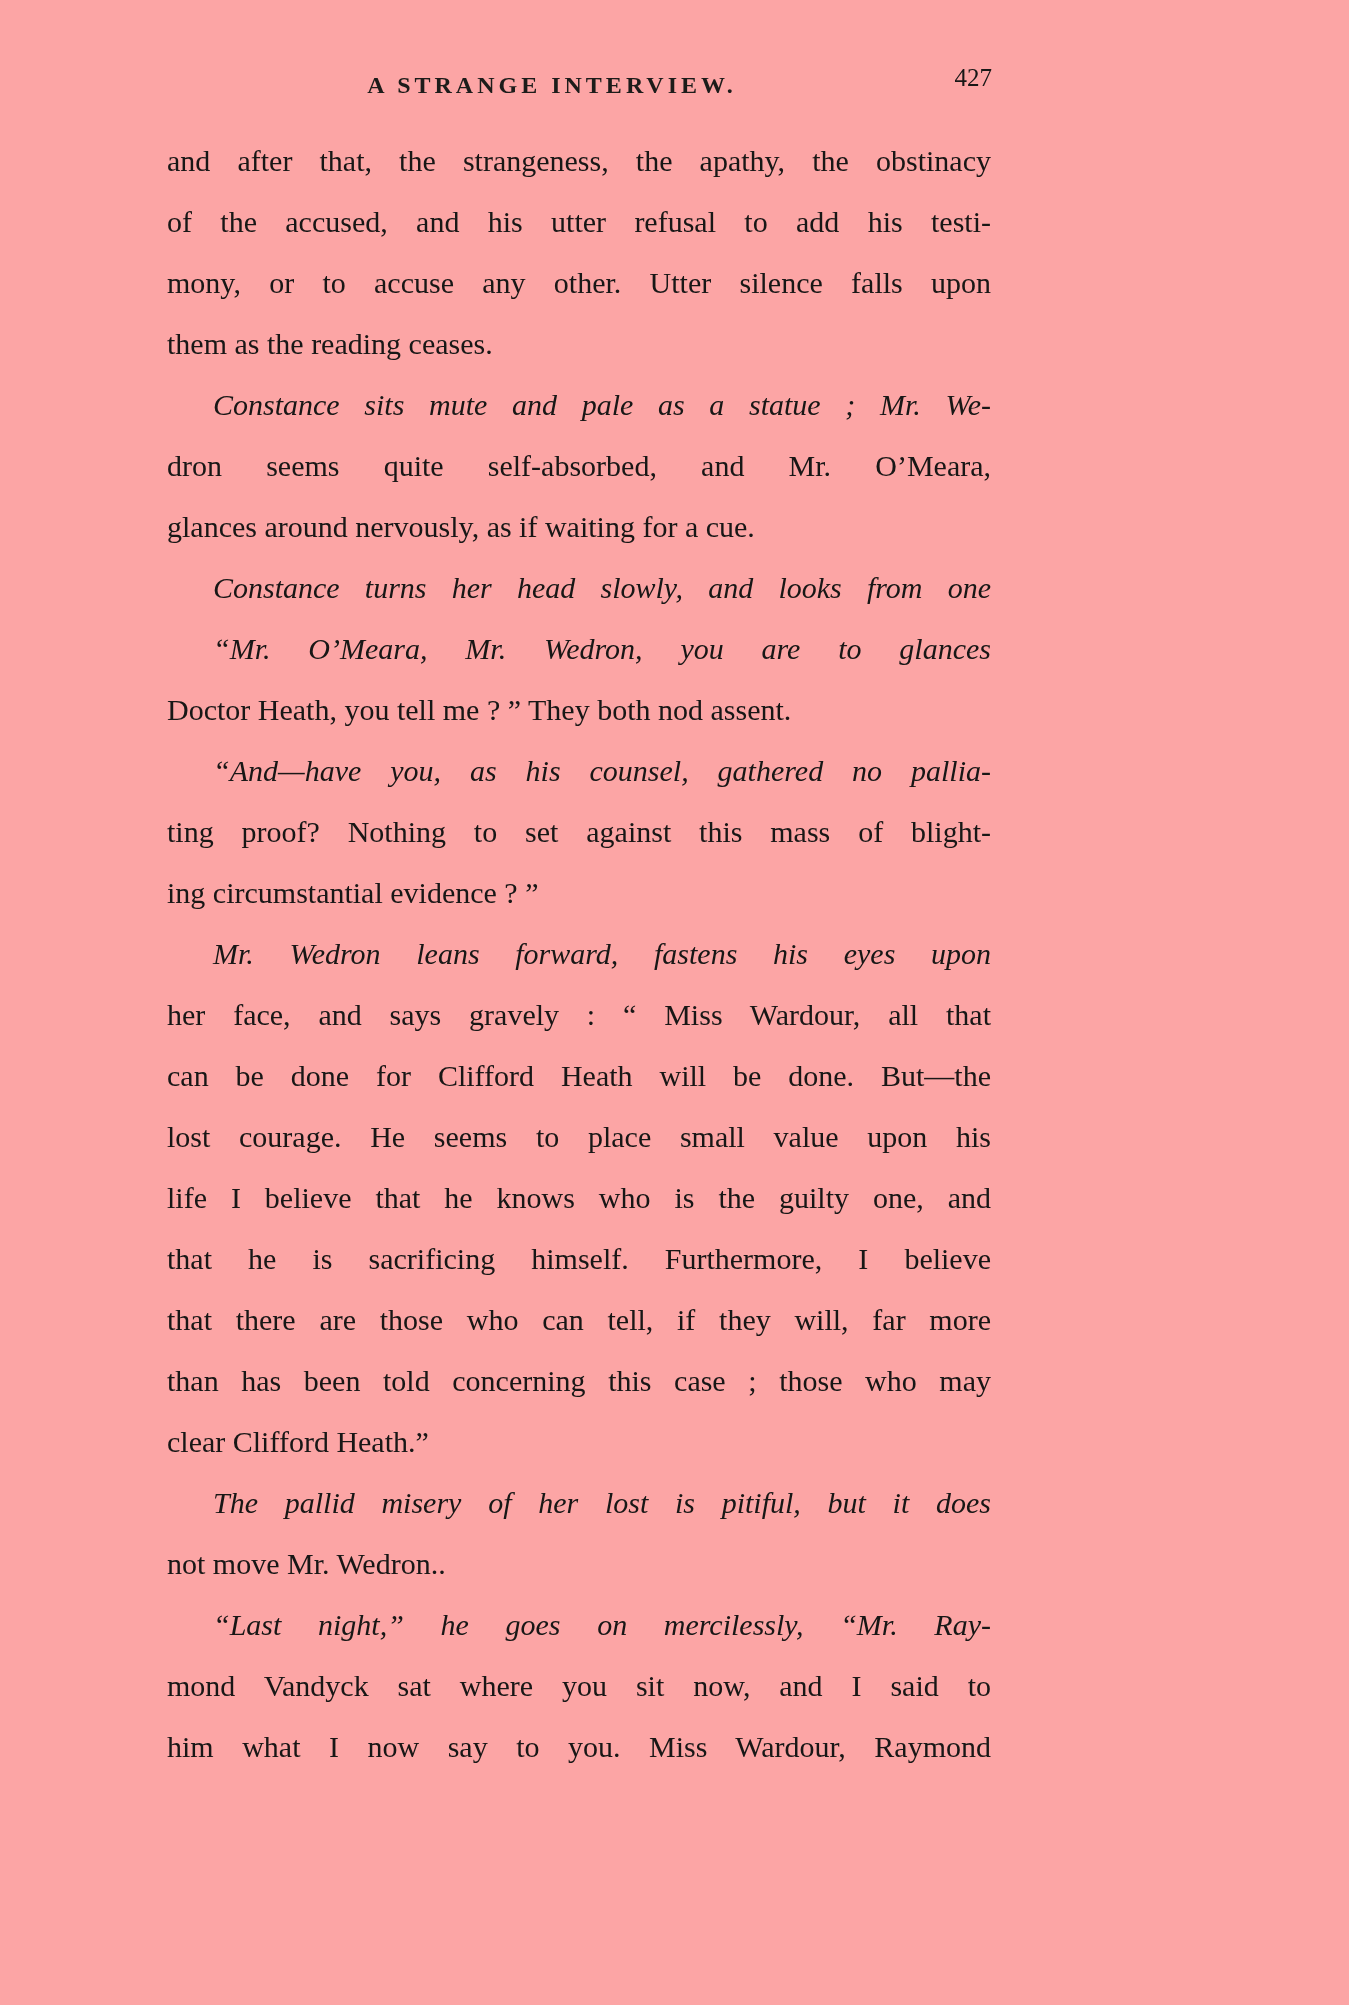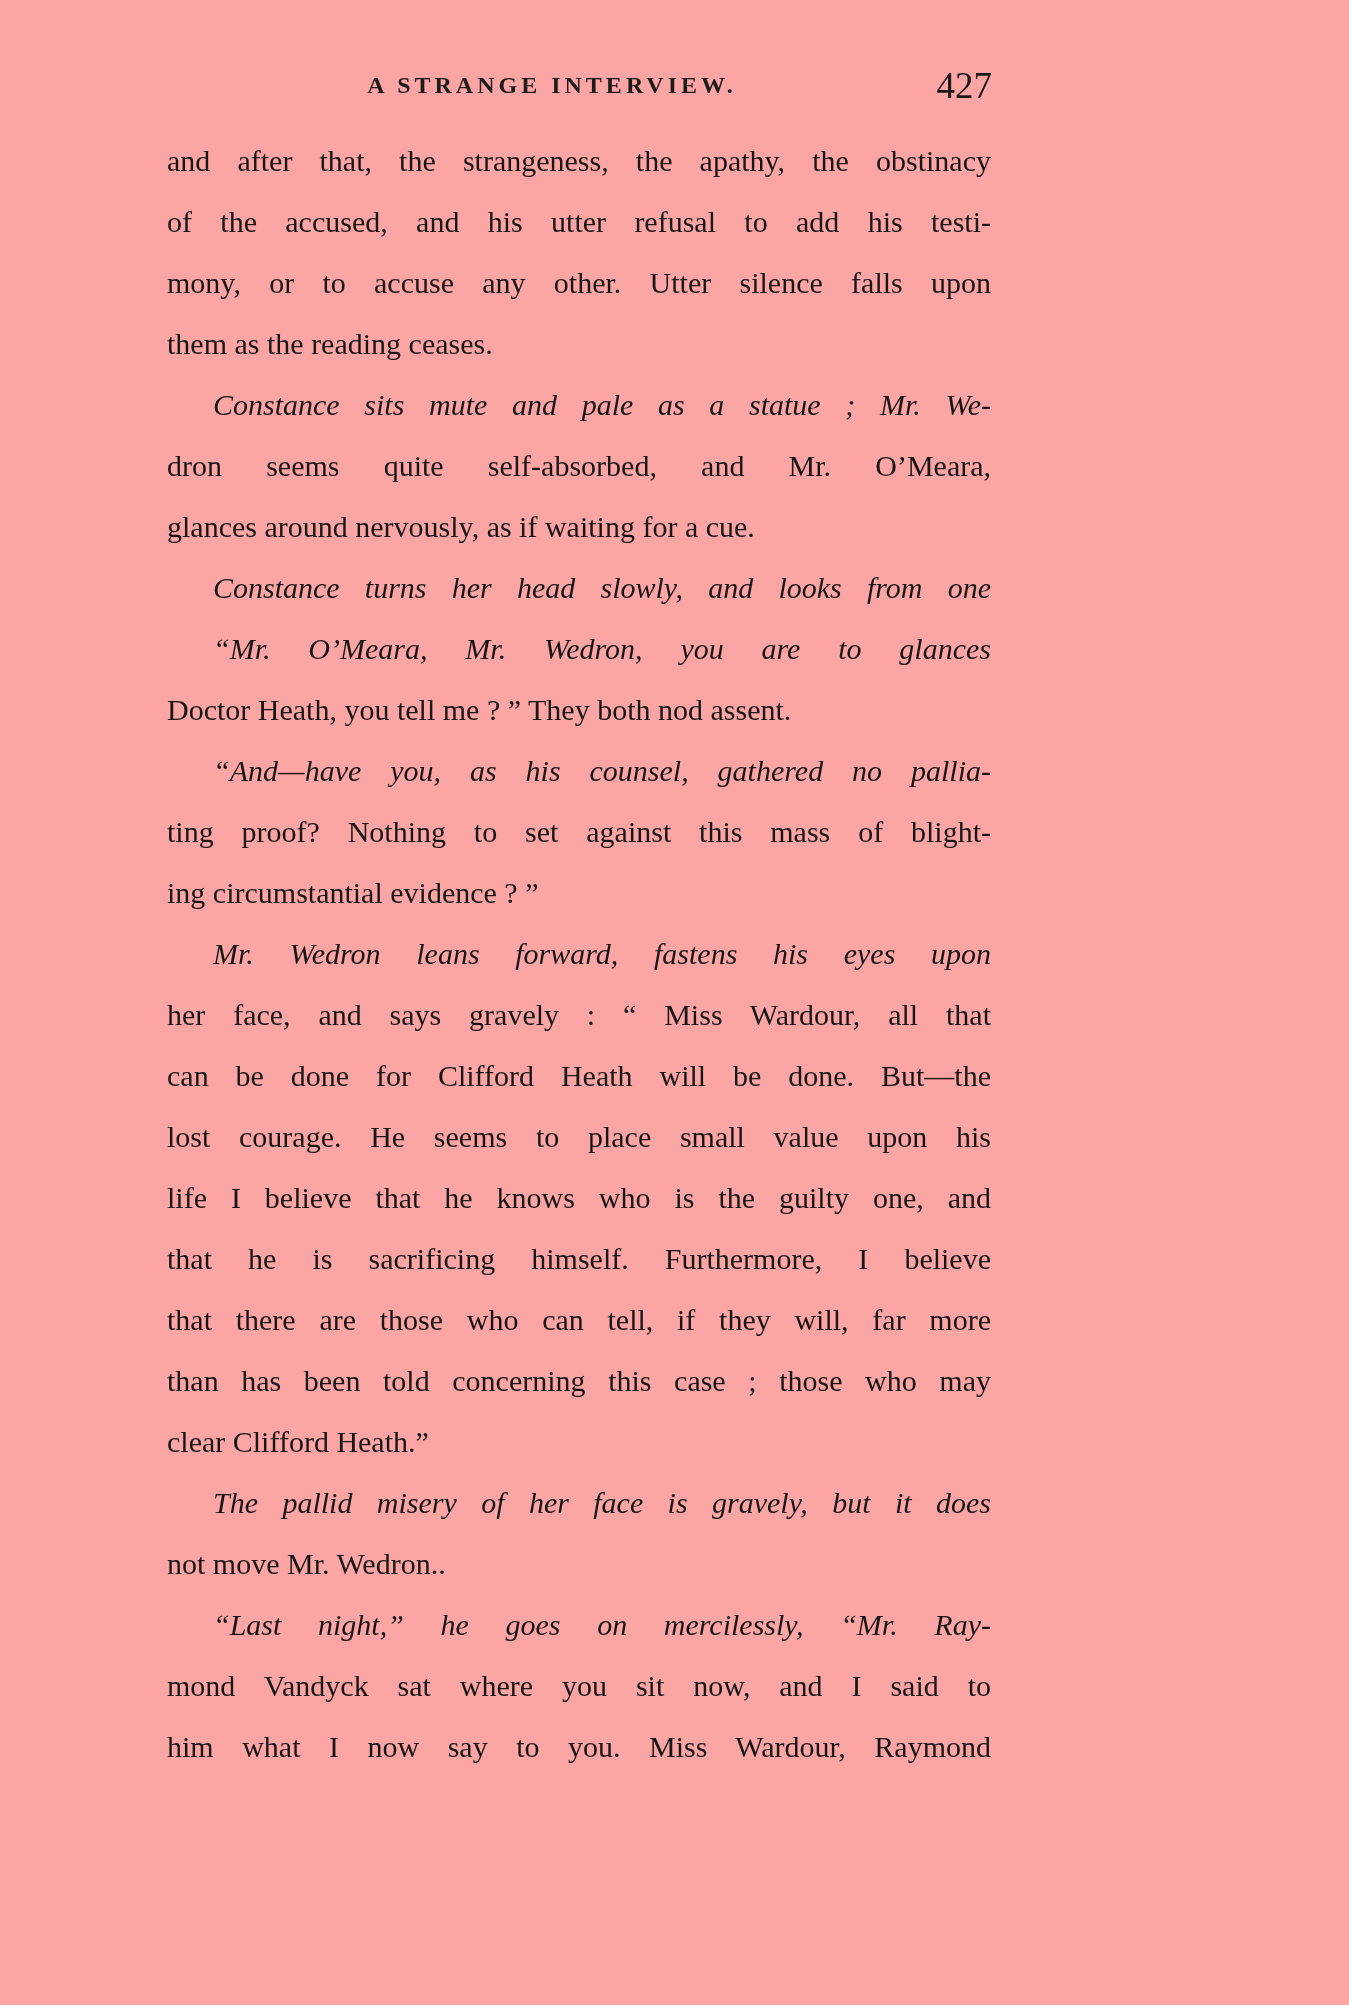--- a/index.html
+++ b/index.html
@@ -36,21 +36,21 @@
     font-size: 24px;
     letter-spacing: 4px;
     font-weight: 600;
     color: #1d1c1a;
     white-space: nowrap;
   }
   .page-number {
     position: absolute;
     right: 0;
     top: 0;
-    font-size: 37px;
+    font-size: 25px;
     color: #181716;
   }
   .page-body {
     position: absolute;
     top: 130px;
     left: 167px;
     width: 824px;
     font-size: 30px;
     line-height: 61px;
   }
@@ -92,19 +92,19 @@
       <div class="line final">ing circumstantial evidence ? ”</div>
       <div class="line indent">Mr. Wedron leans forward, fastens his eyes upon</div>
       <div class="line">her face, and says gravely :  “ Miss Wardour, all that</div>
       <div class="line">can be done for Clifford Heath will be done.  But—the</div>
       <div class="line">lost courage.  He seems to place small value upon his</div>
       <div class="line">life I believe that he knows who is the guilty one, and</div>
       <div class="line">that he is sacrificing himself. Furthermore, I believe</div>
       <div class="line">that there are those who can tell, if they will, far more</div>
       <div class="line">than has been told concerning this case ; those who may</div>
       <div class="line final">clear Clifford Heath.”</div>
-      <div class="line indent">The pallid misery of her face is gravely, but it does</div>
+      <div class="line indent">The pallid misery of her lost is pitiful, but it does</div>
       <div class="line final">not move Mr. Wedron..</div>
       <div class="line indent">“Last night,” he goes on mercilessly, “Mr. Ray-</div>
       <div class="line">mond Vandyck sat where you sit now, and I said to</div>
       <div class="line">him what I now say to you.  Miss Wardour, Raymond</div>
     </div>
 </div>
 
 </body></html>

